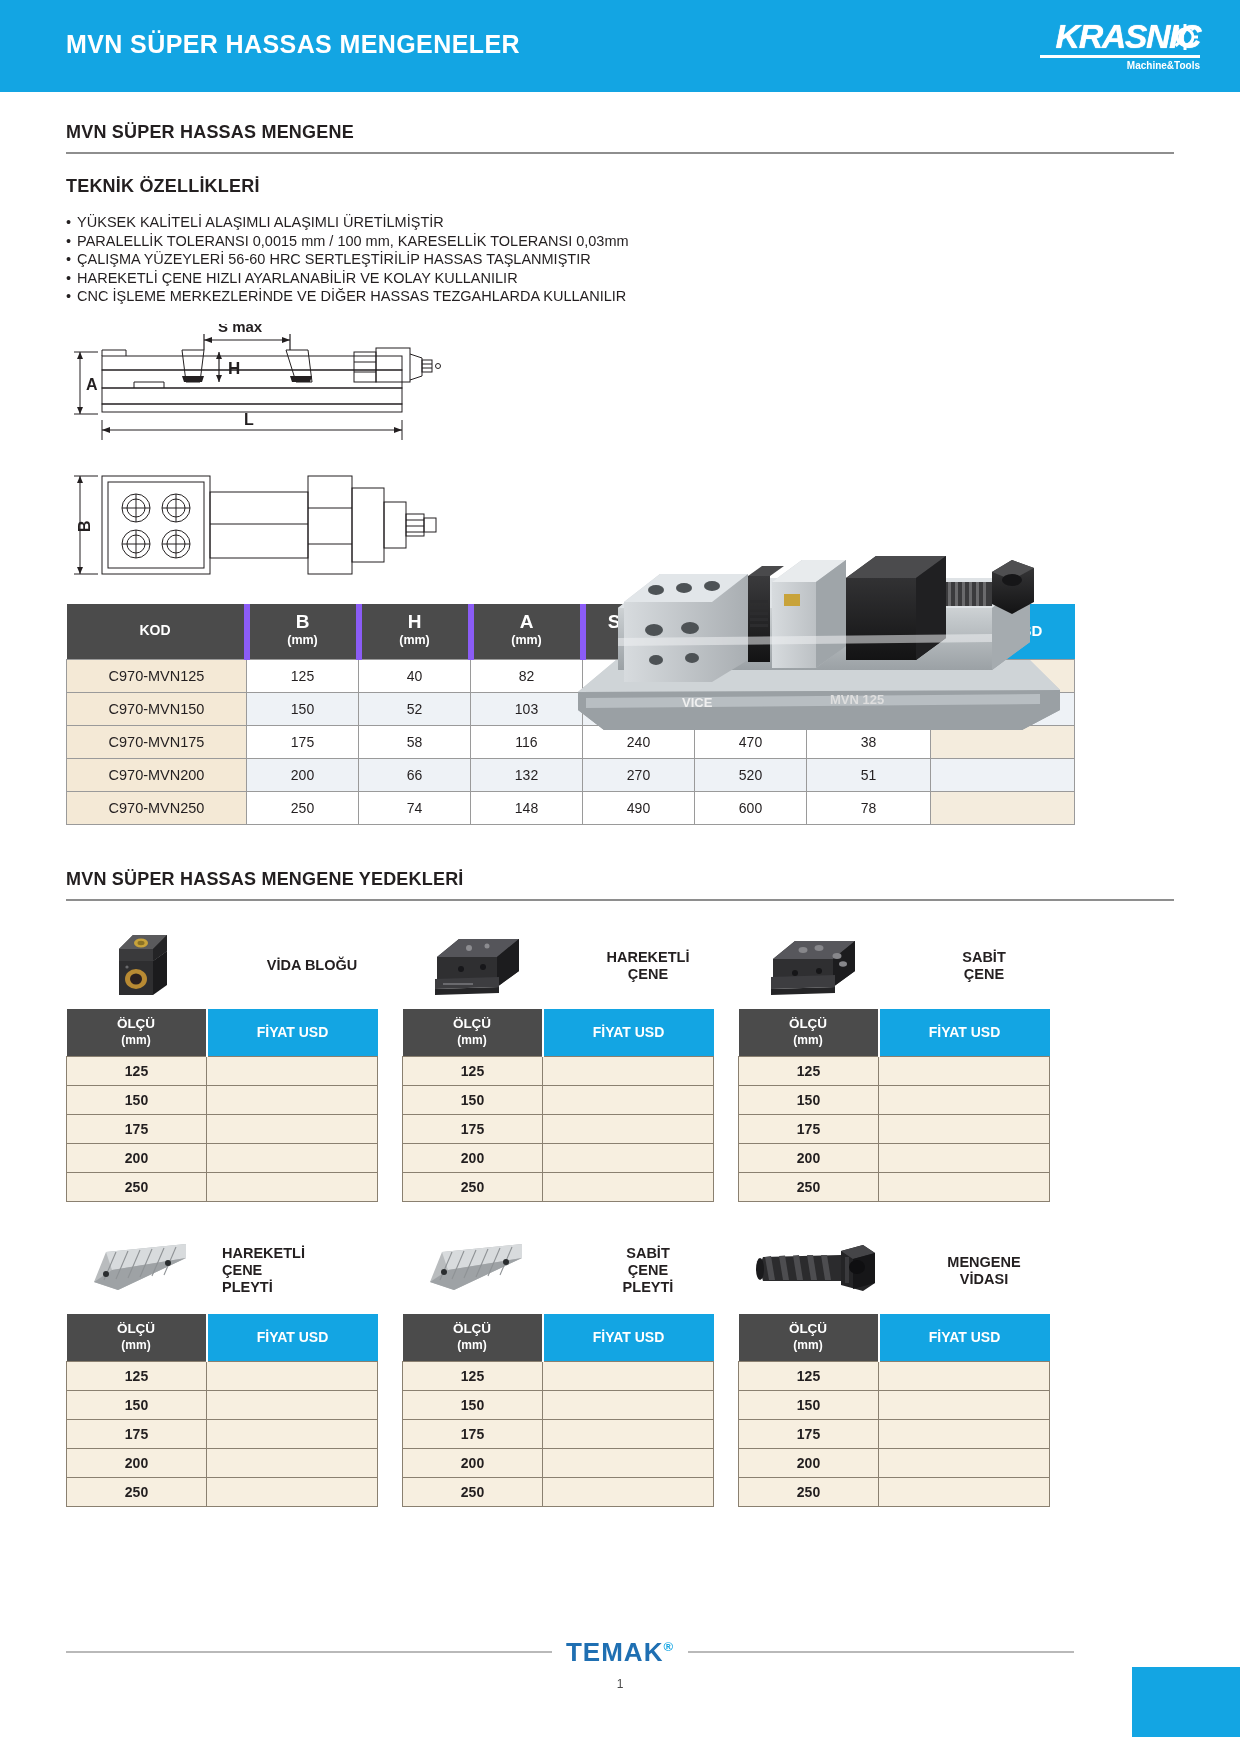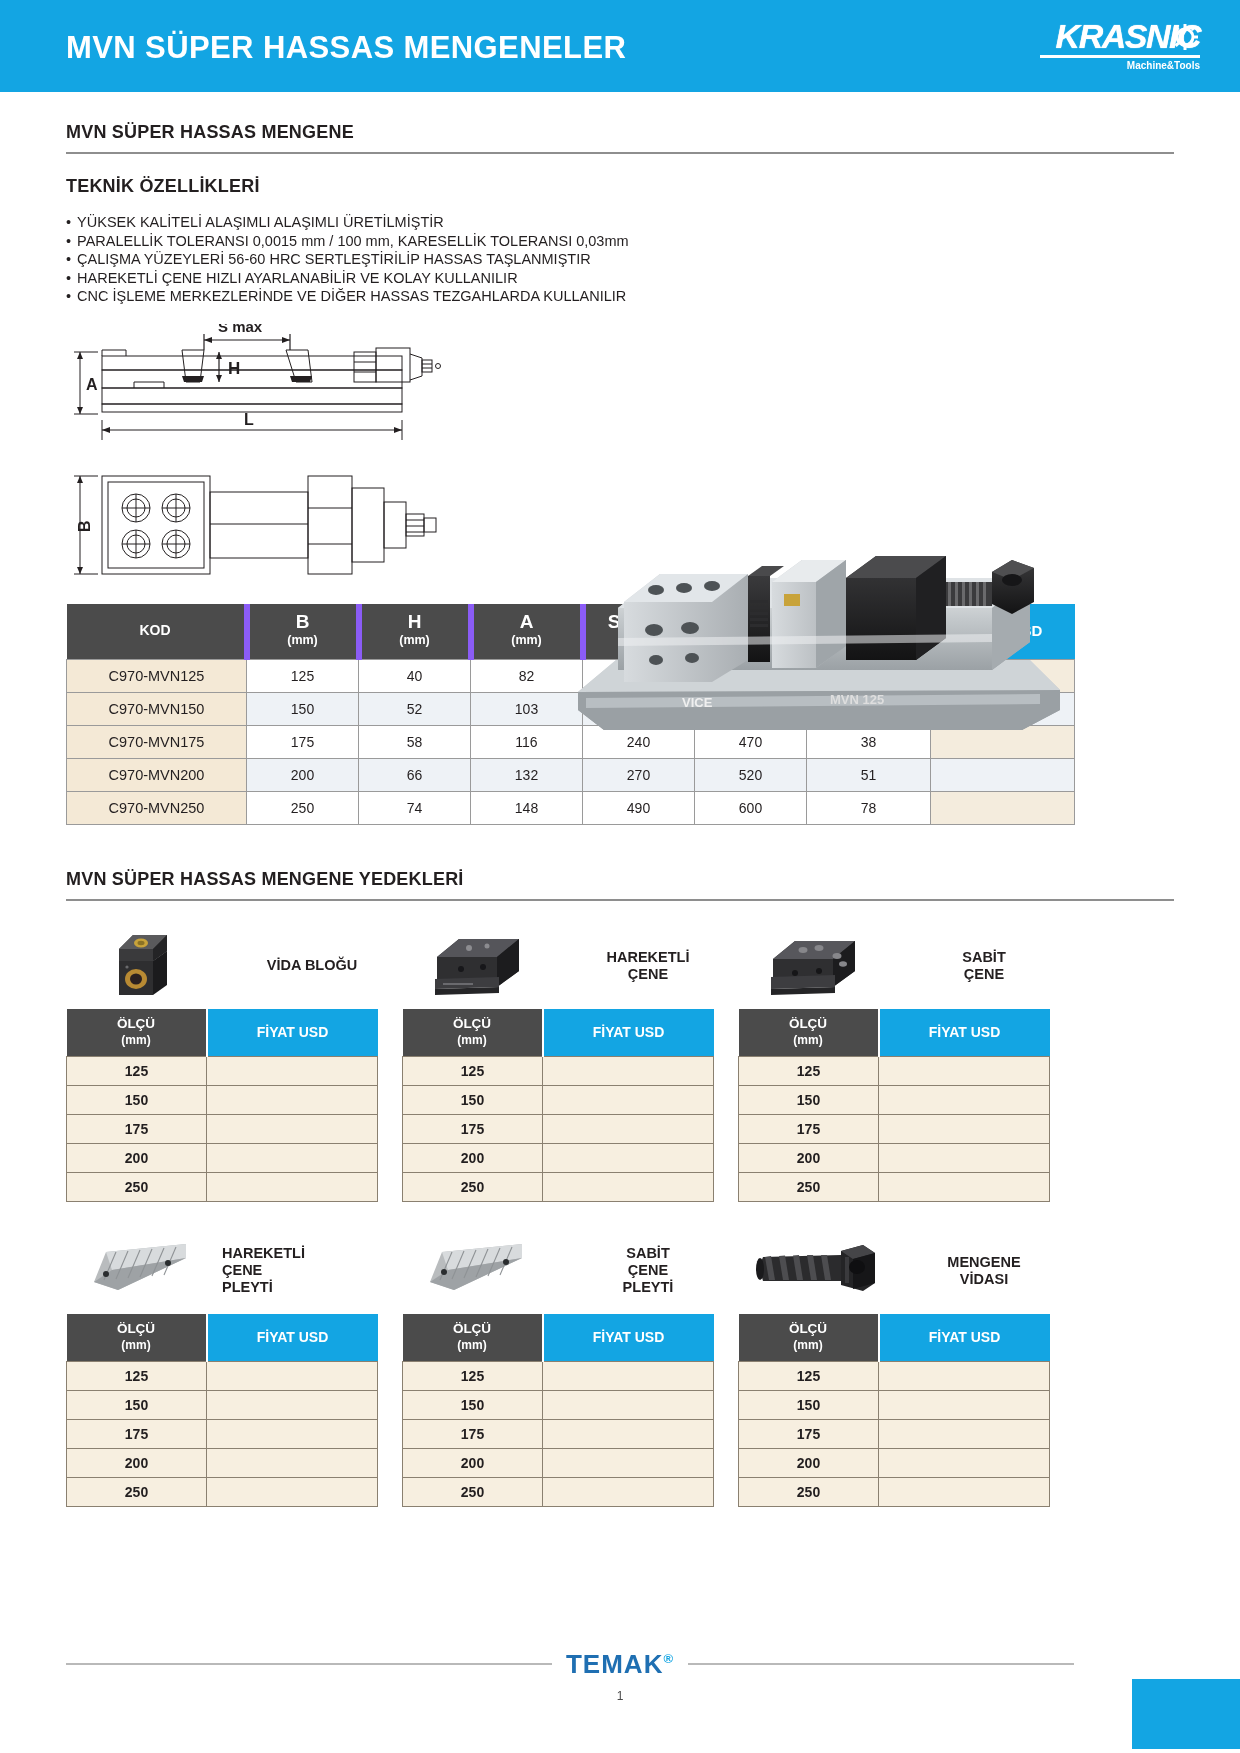--- a/index.html
+++ b/index.html
@@ -24,21 +24,21 @@
     top: 0; left: 0;
     width: 1240px;
     height: 92px;
     background: #13a5e3;
   }
   .header-title {
     position: absolute;
     left: 66px;
     top: 30px;
     color: #ffffff;
-    font-size: 31px;
+    font-size: 25px;
     font-weight: bold;
     letter-spacing: 0.4px;
   }
   .logo {
     position: absolute;
     right: 40px;
     top: 18px;
     width: 160px;
     height: 62px;
     color: #ffffff;
@@ -222,21 +222,21 @@
     text-align: center;
     padding: 6px 2px;
     color: #231f20;
     height: 26px;
   }
   table.spare-table td.blank { font-weight: normal; }
 
   
   .footer {
     position: absolute;
-    bottom: 4px; left: 0;
+    bottom: 16px; left: 0;
     width: 1240px;
     height: 118px;
   }
   .footer-rule {
     position: absolute;
     left: 66px; top: 32px;
     width: 1008px;
     height: 2px;
     background: #b9b9b9;
   }

